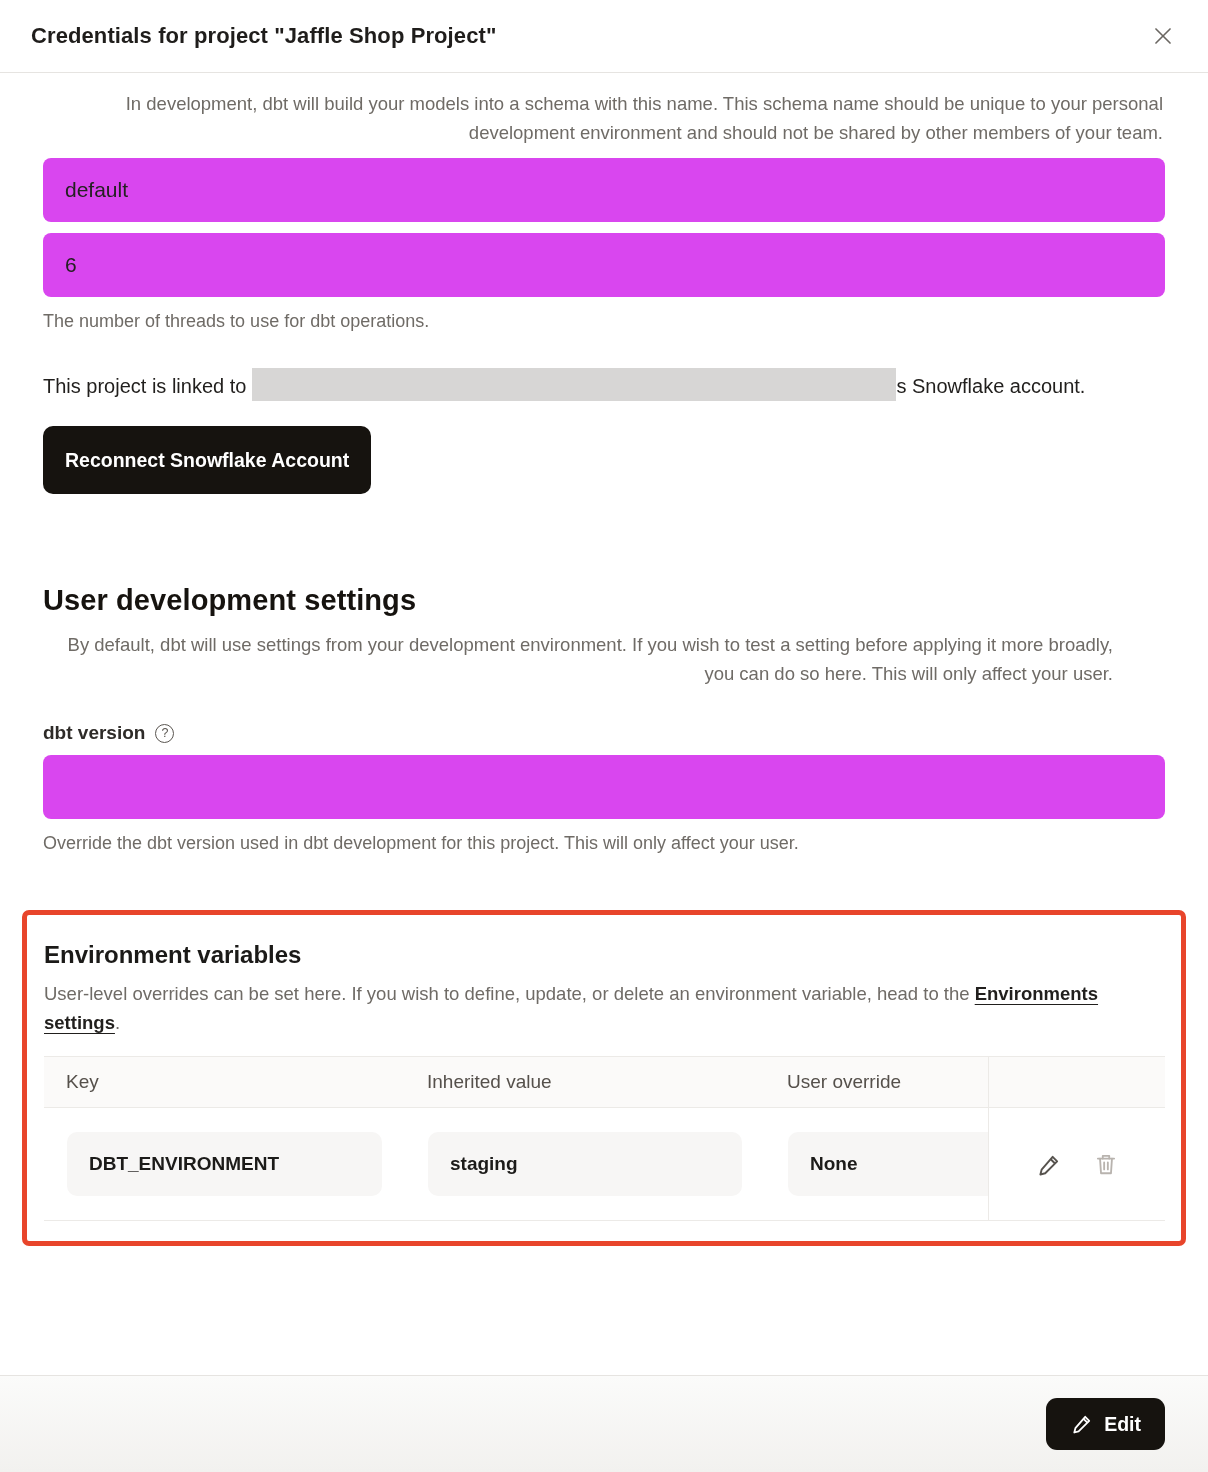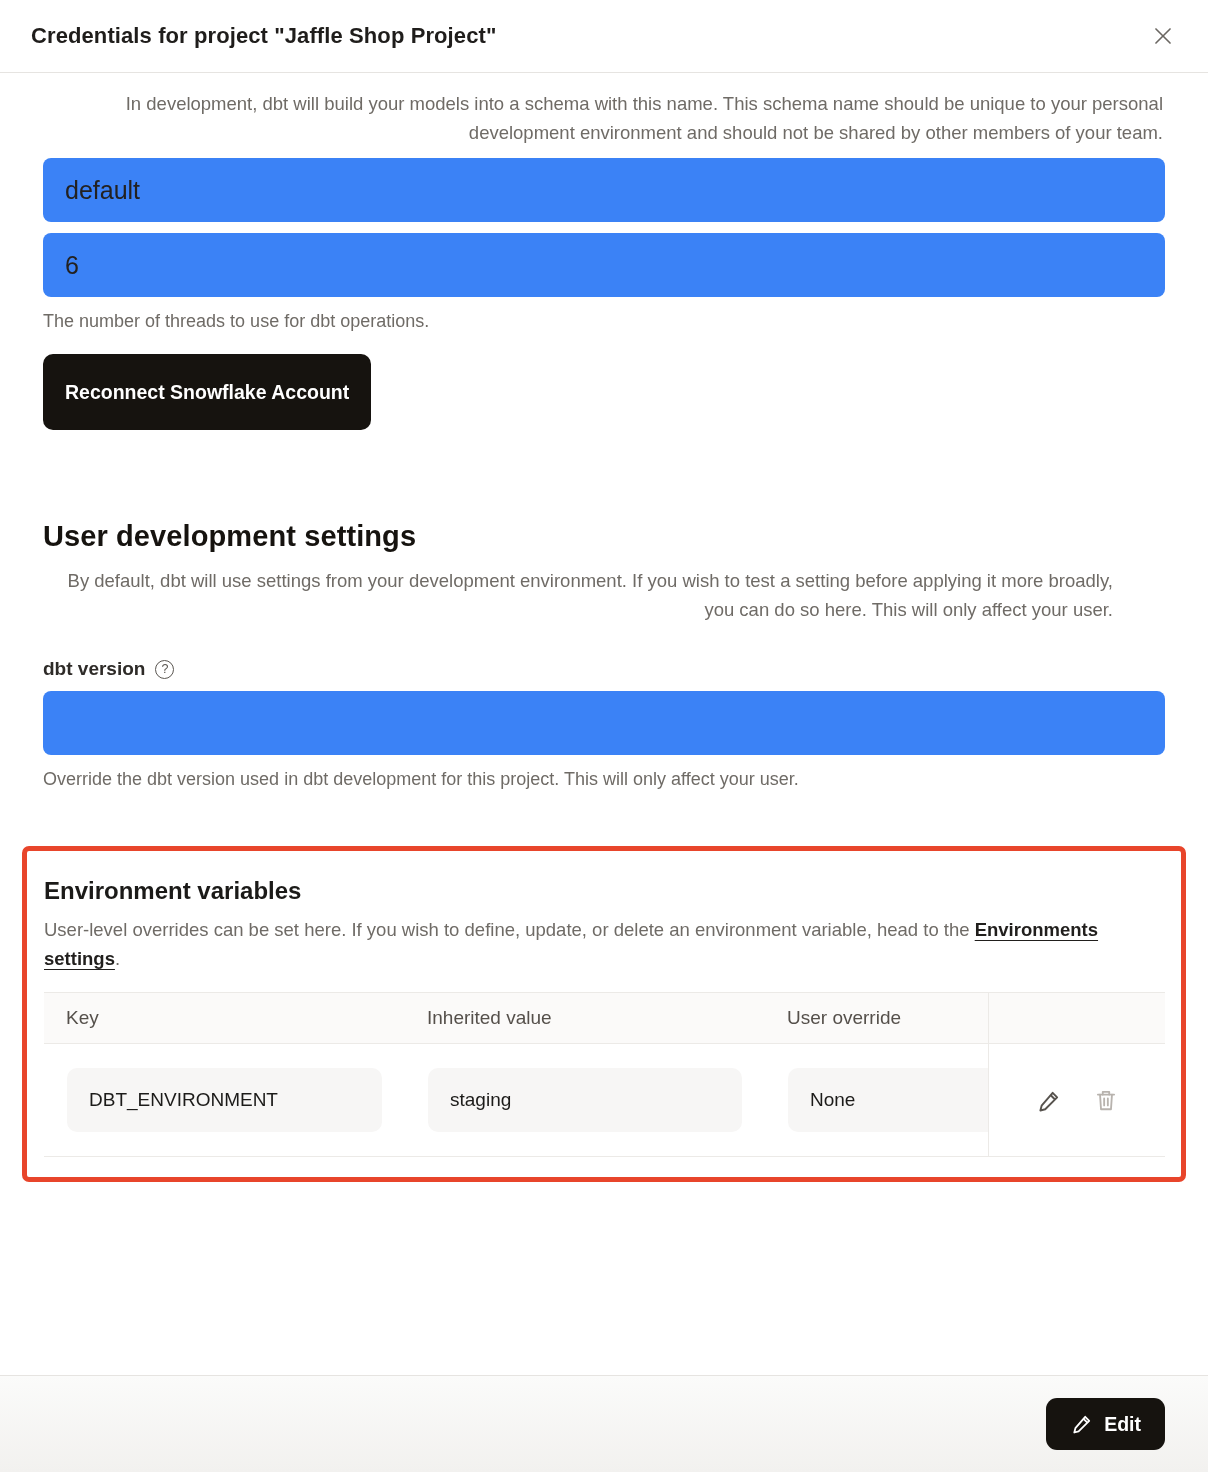--- a/index.html
+++ b/index.html
@@ -51,26 +51,26 @@
     font-weight: 700;
     color: #2e2b28;
     display: flex;
     align-items: center;
     gap: 8px;
   }
   .text-input {
     margin-top: 11px;
     width: 1122px;
     height: 64px;
-    background: #3b82f6;
+    background: #d946ef;
     border: none;
     border-radius: 8px;
     padding: 0 22px;
     font-family: "Liberation Sans", sans-serif;
-    font-size: 25px;
+    font-size: 21px;
     color: #232120;
     display: block;
   }
   .helper {
     margin-top: 14px;
     font-size: 18px;
     color: #6f6b66;
   }
 
   .linked-line {
@@ -96,21 +96,21 @@
     background: #16130f;
     color: #ffffff;
     border: none;
     border-radius: 10px;
     font-family: "Liberation Sans", sans-serif;
     font-weight: 700;
     cursor: pointer;
   }
   .reconnect-btn {
     margin-top: 22px;
-    height: 76px;
+    height: 68px;
     padding: 0 22px;
     font-size: 19.5px;
   }
 
   .h2 {
     margin-top: 90px;
     font-size: 29px;
     font-weight: 700;
     color: #16130f;
     letter-spacing: 0.1px;
@@ -186,20 +186,21 @@
   .pill {
     height: 64px;
     margin-left: 23px;
     background: #f7f6f5;
     border-radius: 10px;
     display: flex;
     align-items: center;
     padding: 0 22px;
     font-size: 19px;
     color: #1c1b19;
+    font-weight: bold;
   }
   .pill-key { width: 315px; }
   .pill-inherited { width: 314px; }
   .pill-override { width: 200px; border-top-right-radius: 0; border-bottom-right-radius: 0; }
   .actions-cell {
     display: flex;
     align-items: center;
     justify-content: center;
     gap: 26px;
     height: 100%;
@@ -241,20 +242,21 @@
 
 <div class="modal-body">
 
   <p class="para p-top">In development, dbt will build your models into a schema with this name. This schema name should be unique to your personal development environment and should not be shared by other members of your team.</p>
 
   <input class="text-input" type="text" value="default" style="">
 
   <input class="text-input" type="text" value="6" style="">
   <div class="helper">The number of threads to use for dbt operations.</div>
 
+  <div class="linked-line"><span>This project is linked to</span><span class="redacted-block"></span><span>s Snowflake account.</span></div>
 
   <button class="btn-dark reconnect-btn">
     <span>Reconnect Snowflake Account</span>
   </button>
 
   <h2 class="h2">User development settings</h2>
   <p class="para p-h2">By default, dbt will use settings from your development environment. If you wish to test a setting before applying it more broadly, you can do so here. This will only affect your user.</p>
 
   <div class="field-label label-dbt">
     <span>dbt version</span>

